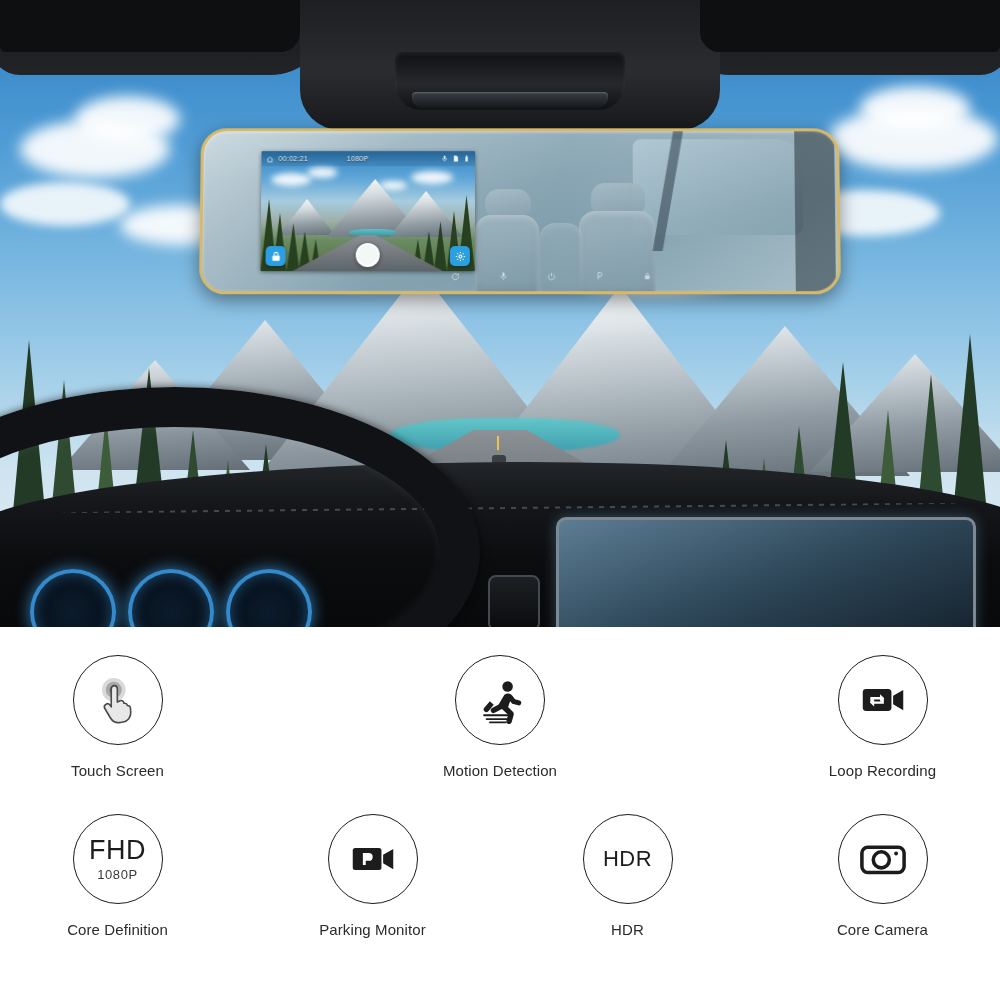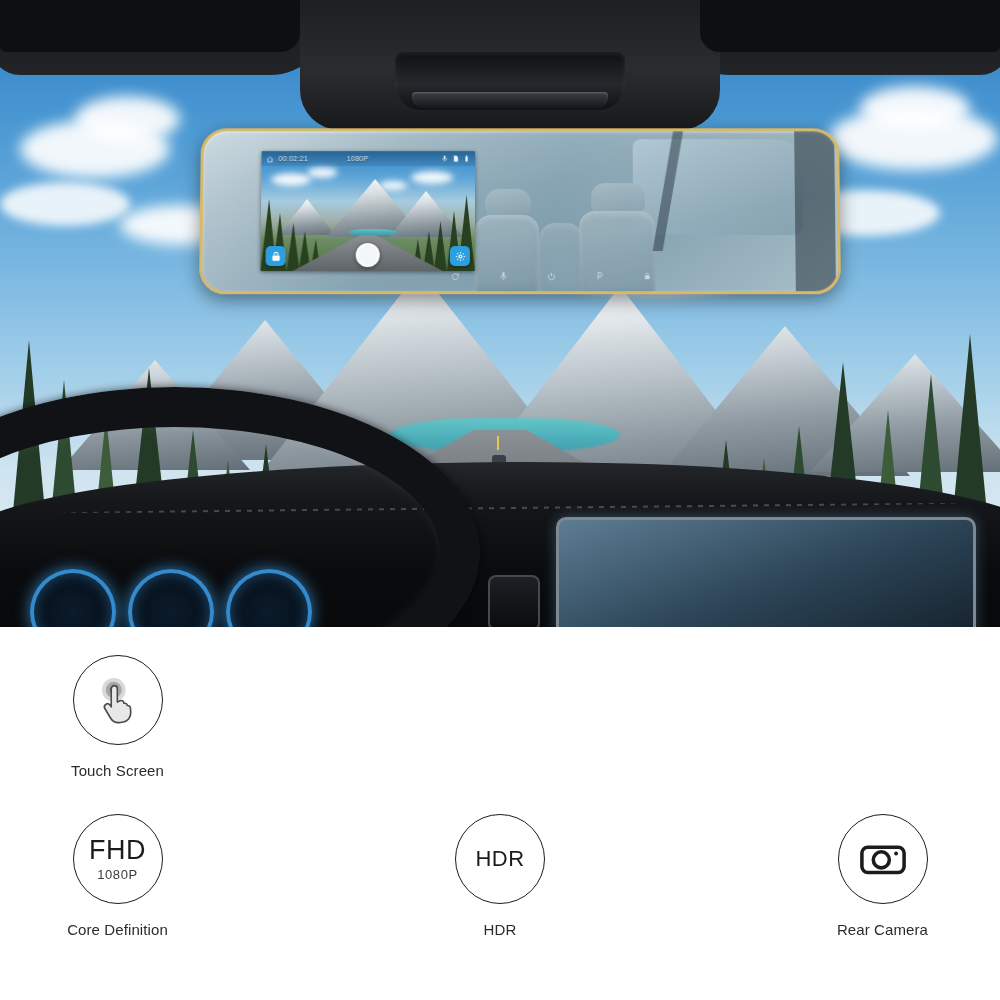--- a/index.html
+++ b/index.html
@@ -373,50 +373,84 @@
             <circle cx="27" cy="20" r="14" fill="#d9d9d9"></circle>
             <circle cx="27" cy="20" r="9.5" fill="#a8a8a8"></circle>
             <circle cx="27" cy="20" r="5" fill="#6e6e6e"></circle>
             <path d="M24 19c0-2.2 1.6-4 3.6-4s3.6 1.8 3.6 4v15.5l3.2-1.6c1.8-.9 4 .1 4.4 2l.2 1c1.9-.4 3.8.8 4.1 2.7 1.9-.2 3.6 1.2 3.7 3.1l.3 5.2c.3 5.4-3.5 10.2-8.9 11.1l-3.5.6c-4.6.8-9.2-1.3-11.6-5.3l-6.7-11.2c-1-1.7-.5-3.9 1.2-5 1.6-1 3.7-.6 4.8.9l1.6 2.1z" fill="#e8e8e8" stroke="#4a4a4a" stroke-width="1.9" stroke-linejoin="round"></path>
           </svg>
         </div>
         <div class="flabel">Touch Screen</div>
       </div>
 
 
-
+      <div class="fcell">
+        <div class="circle">
+          <svg width="54" height="54" viewBox="0 0 64 64">
+            <circle cx="41" cy="16" r="6.2" fill="#1c1c1c"></circle>
+            <path d="M37 26c3-2.4 7.2-2 9.6 1l3.2 4.1 5.3 1.4a3 3 0 01-1.5 5.8l-7-1.9-2.6-3-2.4 7 5.6 5.4c1 1 1.4 2.5 1 3.9l-2.3 8.4a3.2 3.2 0 01-6.2-1.7l1.9-6.9-7.3-6.8-8.6 4.4a3.2 3.2 0 01-3-5.7l7.7-4.1z" fill="#1c1c1c"></path>
+            <path d="M20 33.5l-6.6 7.8a3.1 3.1 0 104.8 4l6.4-7.6z" fill="#1c1c1c"></path>
+            <rect x="12" y="49" width="30" height="2.4" rx="1.2" fill="#1c1c1c"></rect>
+            <rect x="15" y="53.5" width="26" height="2.2" rx="1.1" fill="#1c1c1c"></rect>
+            <rect x="19" y="57.5" width="21" height="2" rx="1" fill="#1c1c1c"></rect>
+          </svg>
+        </div>
+        <div class="flabel">Motion Detection</div>
+      </div>
+
+      <div class="fcell">
+        <div class="circle">
+          <svg width="54" height="54" viewBox="0 0 64 64">
+            <rect x="8" y="19" width="34" height="26" rx="4" fill="#1c1c1c"></rect>
+            <path d="M44 27l12-7v24l-12-7z" fill="#1c1c1c"></path>
+            <path d="M17 28.5h11.5v-3.2l5 4.6-5 4.6v-3.2H20v4.2h-3z" fill="#ffffff"></path>
+            <path d="M33 36.5H21.5v3.2l-5-4.6 5-4.6v3.2H30v-4.2h3z" fill="#ffffff"></path>
+          </svg>
+        </div>
+        <div class="flabel">Loop Recording</div>
+      </div>
 
     </div>
 
     <div class="frow">
 
       <div class="fcell">
         <div class="circle">
           <div style="display:flex;flex-direction:column;align-items:center;">
             <div class="fhd-main">FHD</div>
             <div class="fhd-sub">1080P</div>
           </div>
         </div>
         <div class="flabel">Core Definition</div>
       </div>
 
+      <div class="fcell">
+        <div class="circle">
+          <svg width="54" height="54" viewBox="0 0 64 64">
+            <rect x="8" y="19" width="34" height="26" rx="3" fill="#1c1c1c"></rect>
+            <path d="M44 27l12-7v24l-12-7z" fill="#1c1c1c"></path>
+            <path d="M20 39V25h7a4.6 4.6 0 010 9.2h-3.6V39z" fill="#ffffff"></path>
+          </svg>
+        </div>
+        <div class="flabel">Parking Monitor</div>
+      </div>
 
       <div class="fcell">
         <div class="circle">
           <div class="hdr-text">HDR</div>
         </div>
         <div class="flabel">HDR</div>
       </div>
 
       <div class="fcell">
         <div class="circle">
           <svg width="54" height="54" viewBox="0 0 64 64">
             <rect x="7" y="18" width="50" height="30" rx="7" fill="none" stroke="#1c1c1c" stroke-width="4.2"></rect>
             <circle cx="30" cy="33" r="9.5" fill="none" stroke="#1c1c1c" stroke-width="4.2"></circle>
             <circle cx="47.5" cy="25.5" r="2.3" fill="#1c1c1c"></circle>
           </svg>
         </div>
-        <div class="flabel">Rear Camera</div>
+        <div class="flabel">Core Camera</div>
       </div>
 
     </div>
   </div>
 </div>
 
 </body></html>

